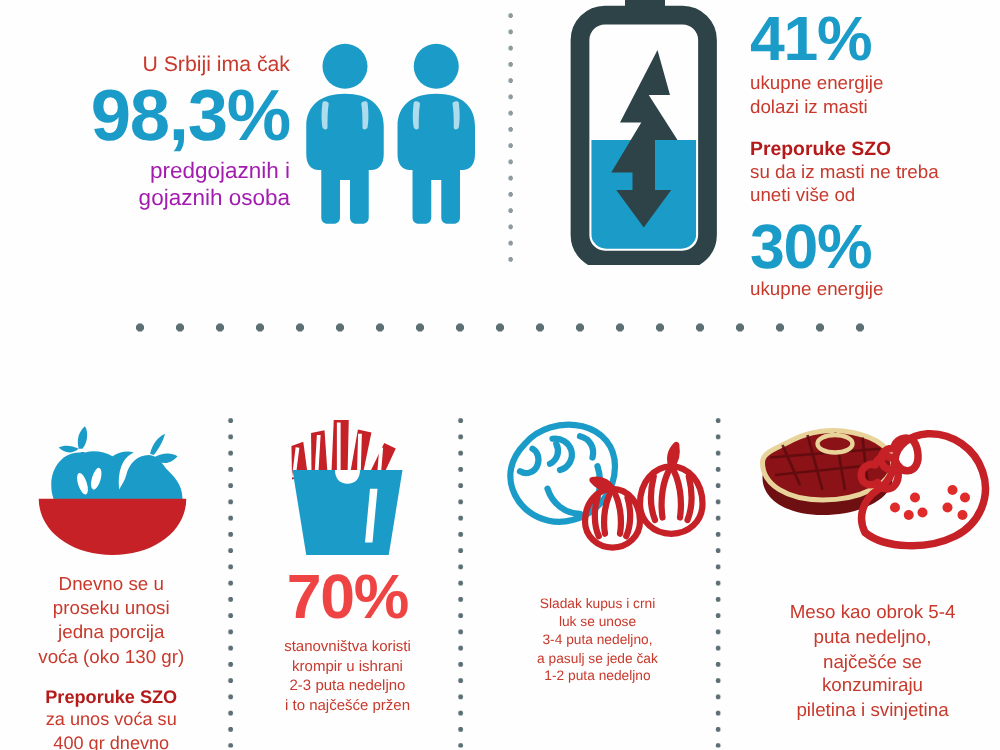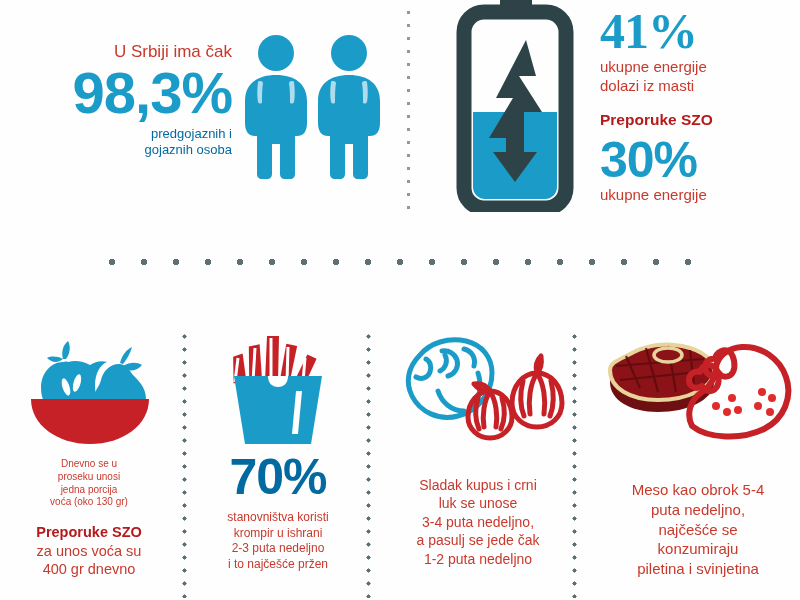--- a/index.html
+++ b/index.html
@@ -38,49 +38,49 @@
     background-image: radial-gradient(circle, #5c6f74 3.1px, rgba(0,0,0,0) 3.5px);
     background-size: 32px 8px;
     background-repeat: repeat-x;
   }
 
   
   #panel-obesity { position: absolute; left: 0; top: 0; width: 395px; height: 230px; margin-top: 24px; }
   #obesity-text  { position: absolute; left: 0; top: 18px; width: 232px; text-align: right; }
   #obesity-lead  { font-size: 17px; color: #c8392c; line-height: 1.2; }
   #obesity-pct   { font-size: 58px; font-weight: bold; color: #1b9cc8; line-height: 1.0; letter-spacing: -1px; margin-top: 2px; }
-  #obesity-sub   { font-size: 13px; color: #0369a1; line-height: 1.22; margin-top: 4px; }
+  #obesity-sub   { font-size: 18px; color: #a21caf; line-height: 1.22; margin-top: 4px; }
   #people-icon   { position: absolute; left: 240px; top: 8px; }
 
   
   #panel-fat   { position: absolute; left: 420px; top: 0; width: 380px; height: 230px; }
   #battery-icon{ position: absolute; left: 36px; top: 0px; }
   #fat-text    { position: absolute; left: 180px; top: 6px; width: 200px; }
-  #fat-pct-41  { font-size: 50px; font-weight: bold; color: #1b9cc8; line-height: 1.0; letter-spacing: -1px; font-family: Liberation Serif, serif; }
+  #fat-pct-41  { font-size: 50px; font-weight: bold; color: #1b9cc8; line-height: 1.0; letter-spacing: -1px; }
   #fat-sub-41  { font-size: 15px; color: #c8392c; line-height: 1.25; margin-top: 2px; }
   #szo-title   { font-size: 15.5px; font-weight: bold; color: #b51a1a; margin-top: 14px; line-height: 1.25; }
   #szo-body    { font-size: 15px; color: #c8392c; line-height: 1.25; }
   #fat-pct-30  { font-size: 50px; font-weight: bold; color: #1b9cc8; line-height: 1.0; letter-spacing: -1px; margin-top: 6px; }
   #fat-sub-30  { font-size: 15px; color: #c8392c; line-height: 1.25; margin-top: 1px; }
 
   
   .bcard { position: absolute; top: 330px; height: 265px; }
   .bcard .icon-wrap { height: 120px; display: flex; align-items: center; justify-content: center; }
   .bcard .body { text-align: center; }
   #card-fruit  { left: 2px;   width: 174px; }
   #card-fries  { left: 196px; width: 164px; }
   #card-veg    { left: 380px; width: 196px; }
   #card-meat   { left: 596px; width: 204px; }
 
-  #fruit-cap1  { font-size: 10px; color: #c8392c; line-height: 1.28; margin-top: 8px; }
+  #fruit-cap1  { font-size: 15px; color: #c8392c; line-height: 1.28; margin-top: 8px; }
   #fruit-szo   { font-size: 14.5px; font-weight: bold; color: #b51a1a; margin-top: 14px; line-height: 1.28; }
   #fruit-cap2  { font-size: 14.5px; color: #c8392c; line-height: 1.28; }
-  #fries-pct   { font-size: 50px; font-weight: bold; color: #0369a1; line-height: 1.0; letter-spacing: -1px; margin-top: 2px; }
+  #fries-pct   { font-size: 50px; font-weight: bold; color: #ef4444; line-height: 1.0; letter-spacing: -1px; margin-top: 2px; }
   #fries-cap   { font-size: 12px; color: #c8392c; line-height: 1.3; margin-top: 8px; }
-  #veg-cap     { font-size: 14px; color: #c8392c; line-height: 1.32; margin-top: 26px; }
+  #veg-cap     { font-size: 11px; color: #c8392c; line-height: 1.32; margin-top: 26px; }
   #meat-cap    { font-size: 15px; color: #c8392c; line-height: 1.32; margin-top: 30px; }
 </style>
 </head>
 <body>
 
 <div class="infographic">
 
   <div id="panel-obesity">
 
     <div id="obesity-text">
@@ -126,20 +126,22 @@
 
         <path d="M70 40 L40 98 L57 98 L33 138 L50 138 L50 152 L37 152 L59 182 L81 152 L68 152 L68 112 L86 112 L63 76 L80 76 Z" fill="#2e4347"></path>
       </svg>
     </div>
 
     <div id="fat-text">
       <div id="fat-pct-41">41%</div>
       <div id="fat-sub-41" style="white-space:pre-line">ukupne energije
 dolazi iz masti</div>
       <div id="szo-title">Preporuke SZO</div>
+      <div id="szo-body" style="white-space:pre-line">su da iz masti ne treba
+uneti više od</div>
       <div id="fat-pct-30">30%</div>
       <div id="fat-sub-30">ukupne energije</div>
     </div>
   </div>
 
   <div class="dots-h" style="left:96px; top:258px; width:618px;"></div>
 
   <div class="bcard" id="card-fruit">
     <div class="icon-wrap">
       <svg width="140" height="116" viewBox="0 0 140 116" aria-hidden="true">

